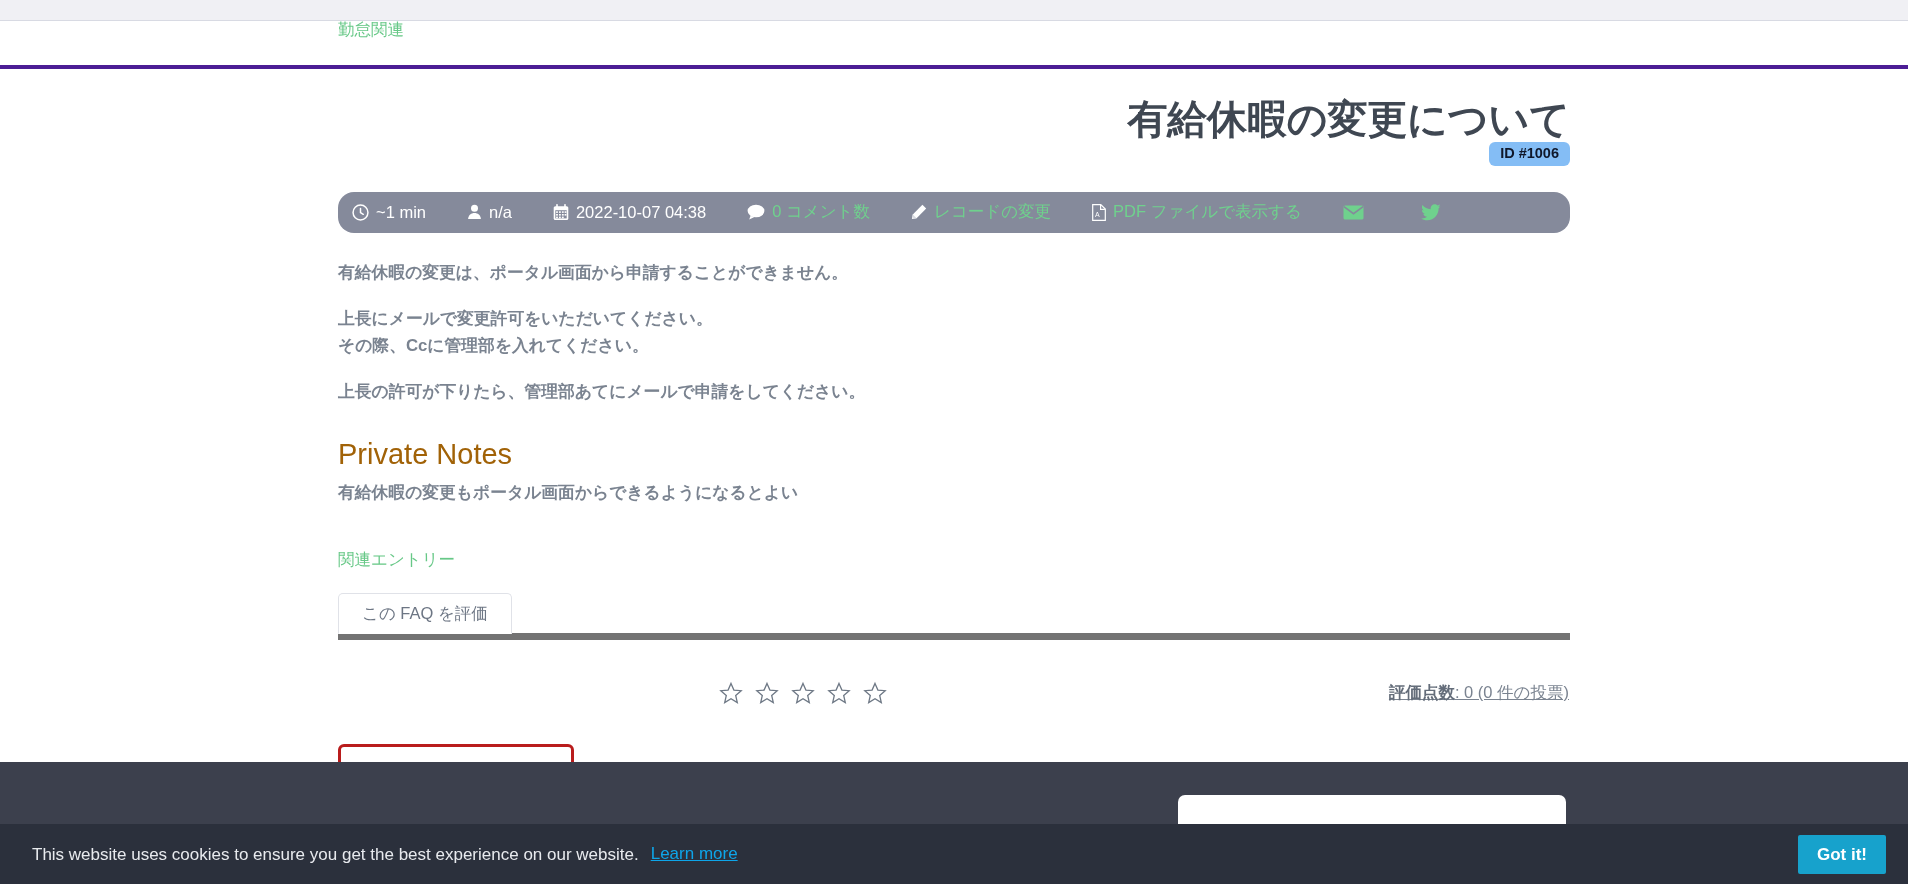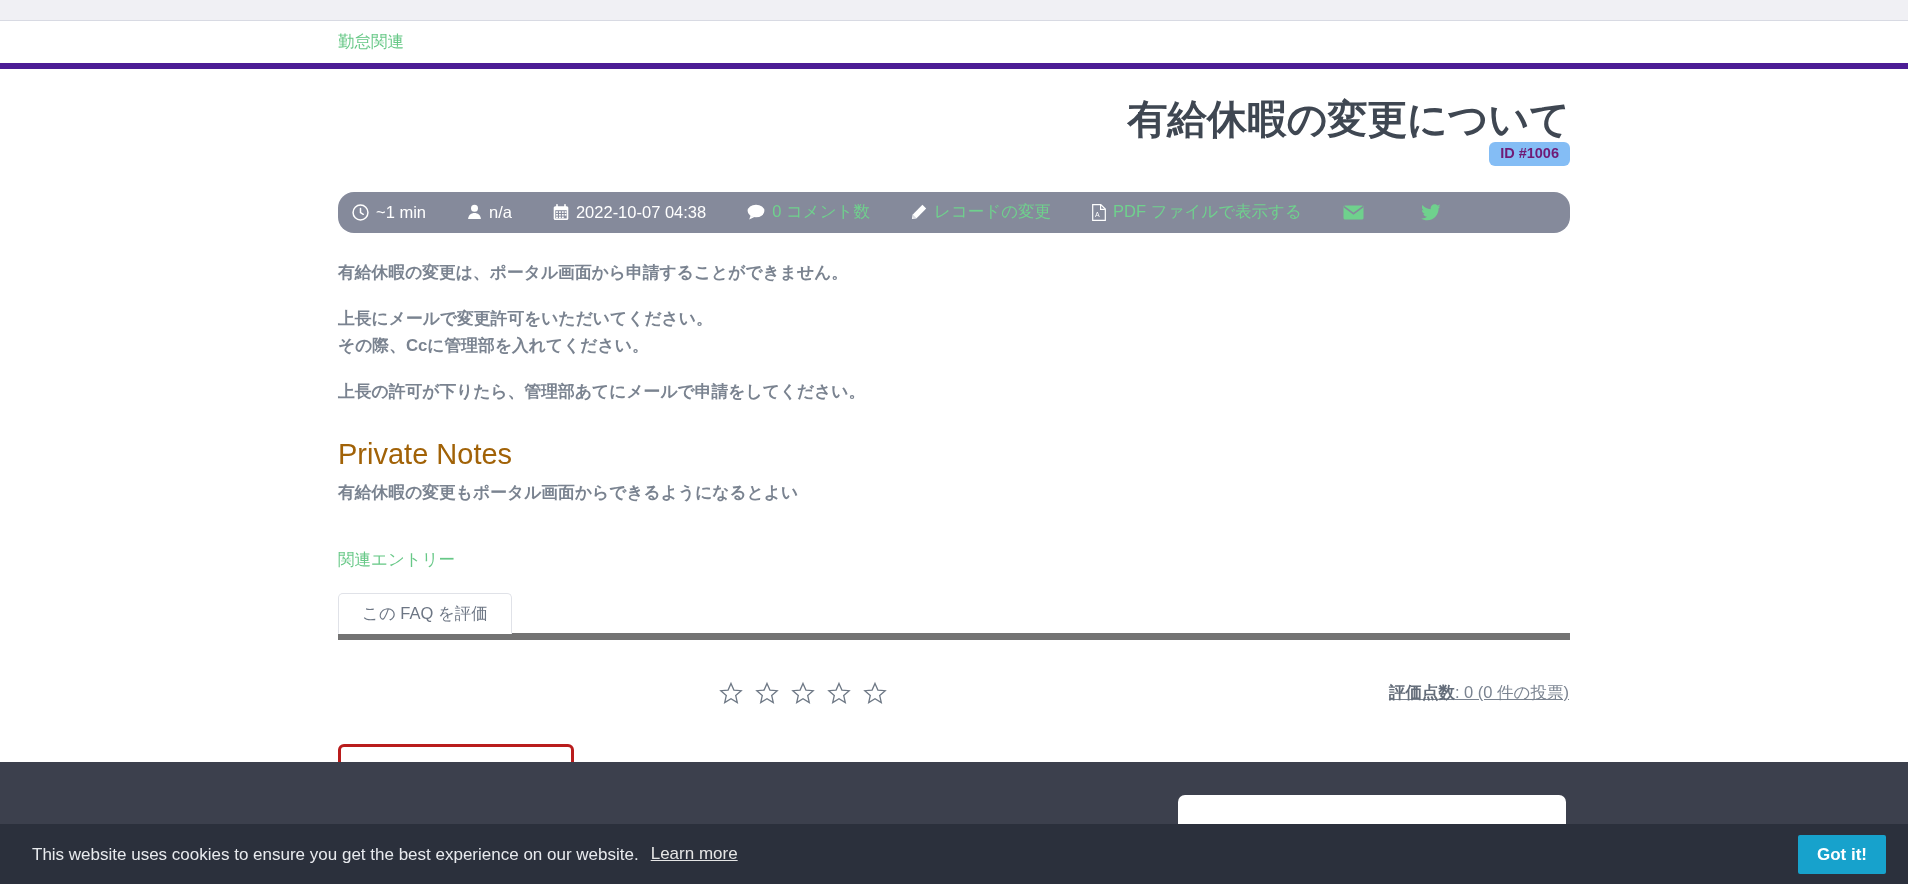--- a/index.html
+++ b/index.html
@@ -17,23 +17,22 @@
   .top-strip {
     height: 21px;
     background: #f0f0f4;
     border-bottom: 1px solid #d8dae3;
   }
 
   
   .breadcrumb-bar {
     height: 48px;
     background: #ffffff;
-    border-bottom: 6px solid #4c1d95;
-    display: flex;
-    align-items: center;
+    border-bottom: 4px solid #4c1d95;
+    display: flex;
   }
   .container {
     width: 1232px;
     margin: 0 auto;
     padding: 0 0px;
   }
   .breadcrumb-link {
     color: #67c887;
     font-size: 16.5px;
     text-decoration: none;
@@ -51,21 +50,21 @@
   .faq-title {
     margin: 0;
     font-size: 40px;
     font-weight: bold;
     color: #3f4752;
     letter-spacing: -0.2px;
     line-height: 1.15;
   }
   .id-badge {
     background: #84bdf5;
-    color: #701a75;
+    color: #0f172a;
     font-size: 14.5px;
     font-weight: bold;
     border-radius: 6px;
     padding: 4px 11px 5px 11px;
     line-height: 1;
     margin-bottom: 13px;
     white-space: nowrap;
   }
 
   
@@ -226,21 +225,21 @@
     display: flex;
     align-items: center;
     padding: 0 22px 0 32px;
   }
   .cookie-text {
     color: #e8eaee;
     font-size: 17px;
     line-height: 1;
   }
   .cookie-learn {
-    color: #e5e5e5;
+    color: #0ea5e9;
     font-size: 17px;
     text-decoration: underline;
     margin-left: 12px;
     cursor: pointer;
   }
   .cookie-btn {
     margin-left: auto;
     background: #17a2cc;
     color: #ffffff;
     font-size: 17px;

